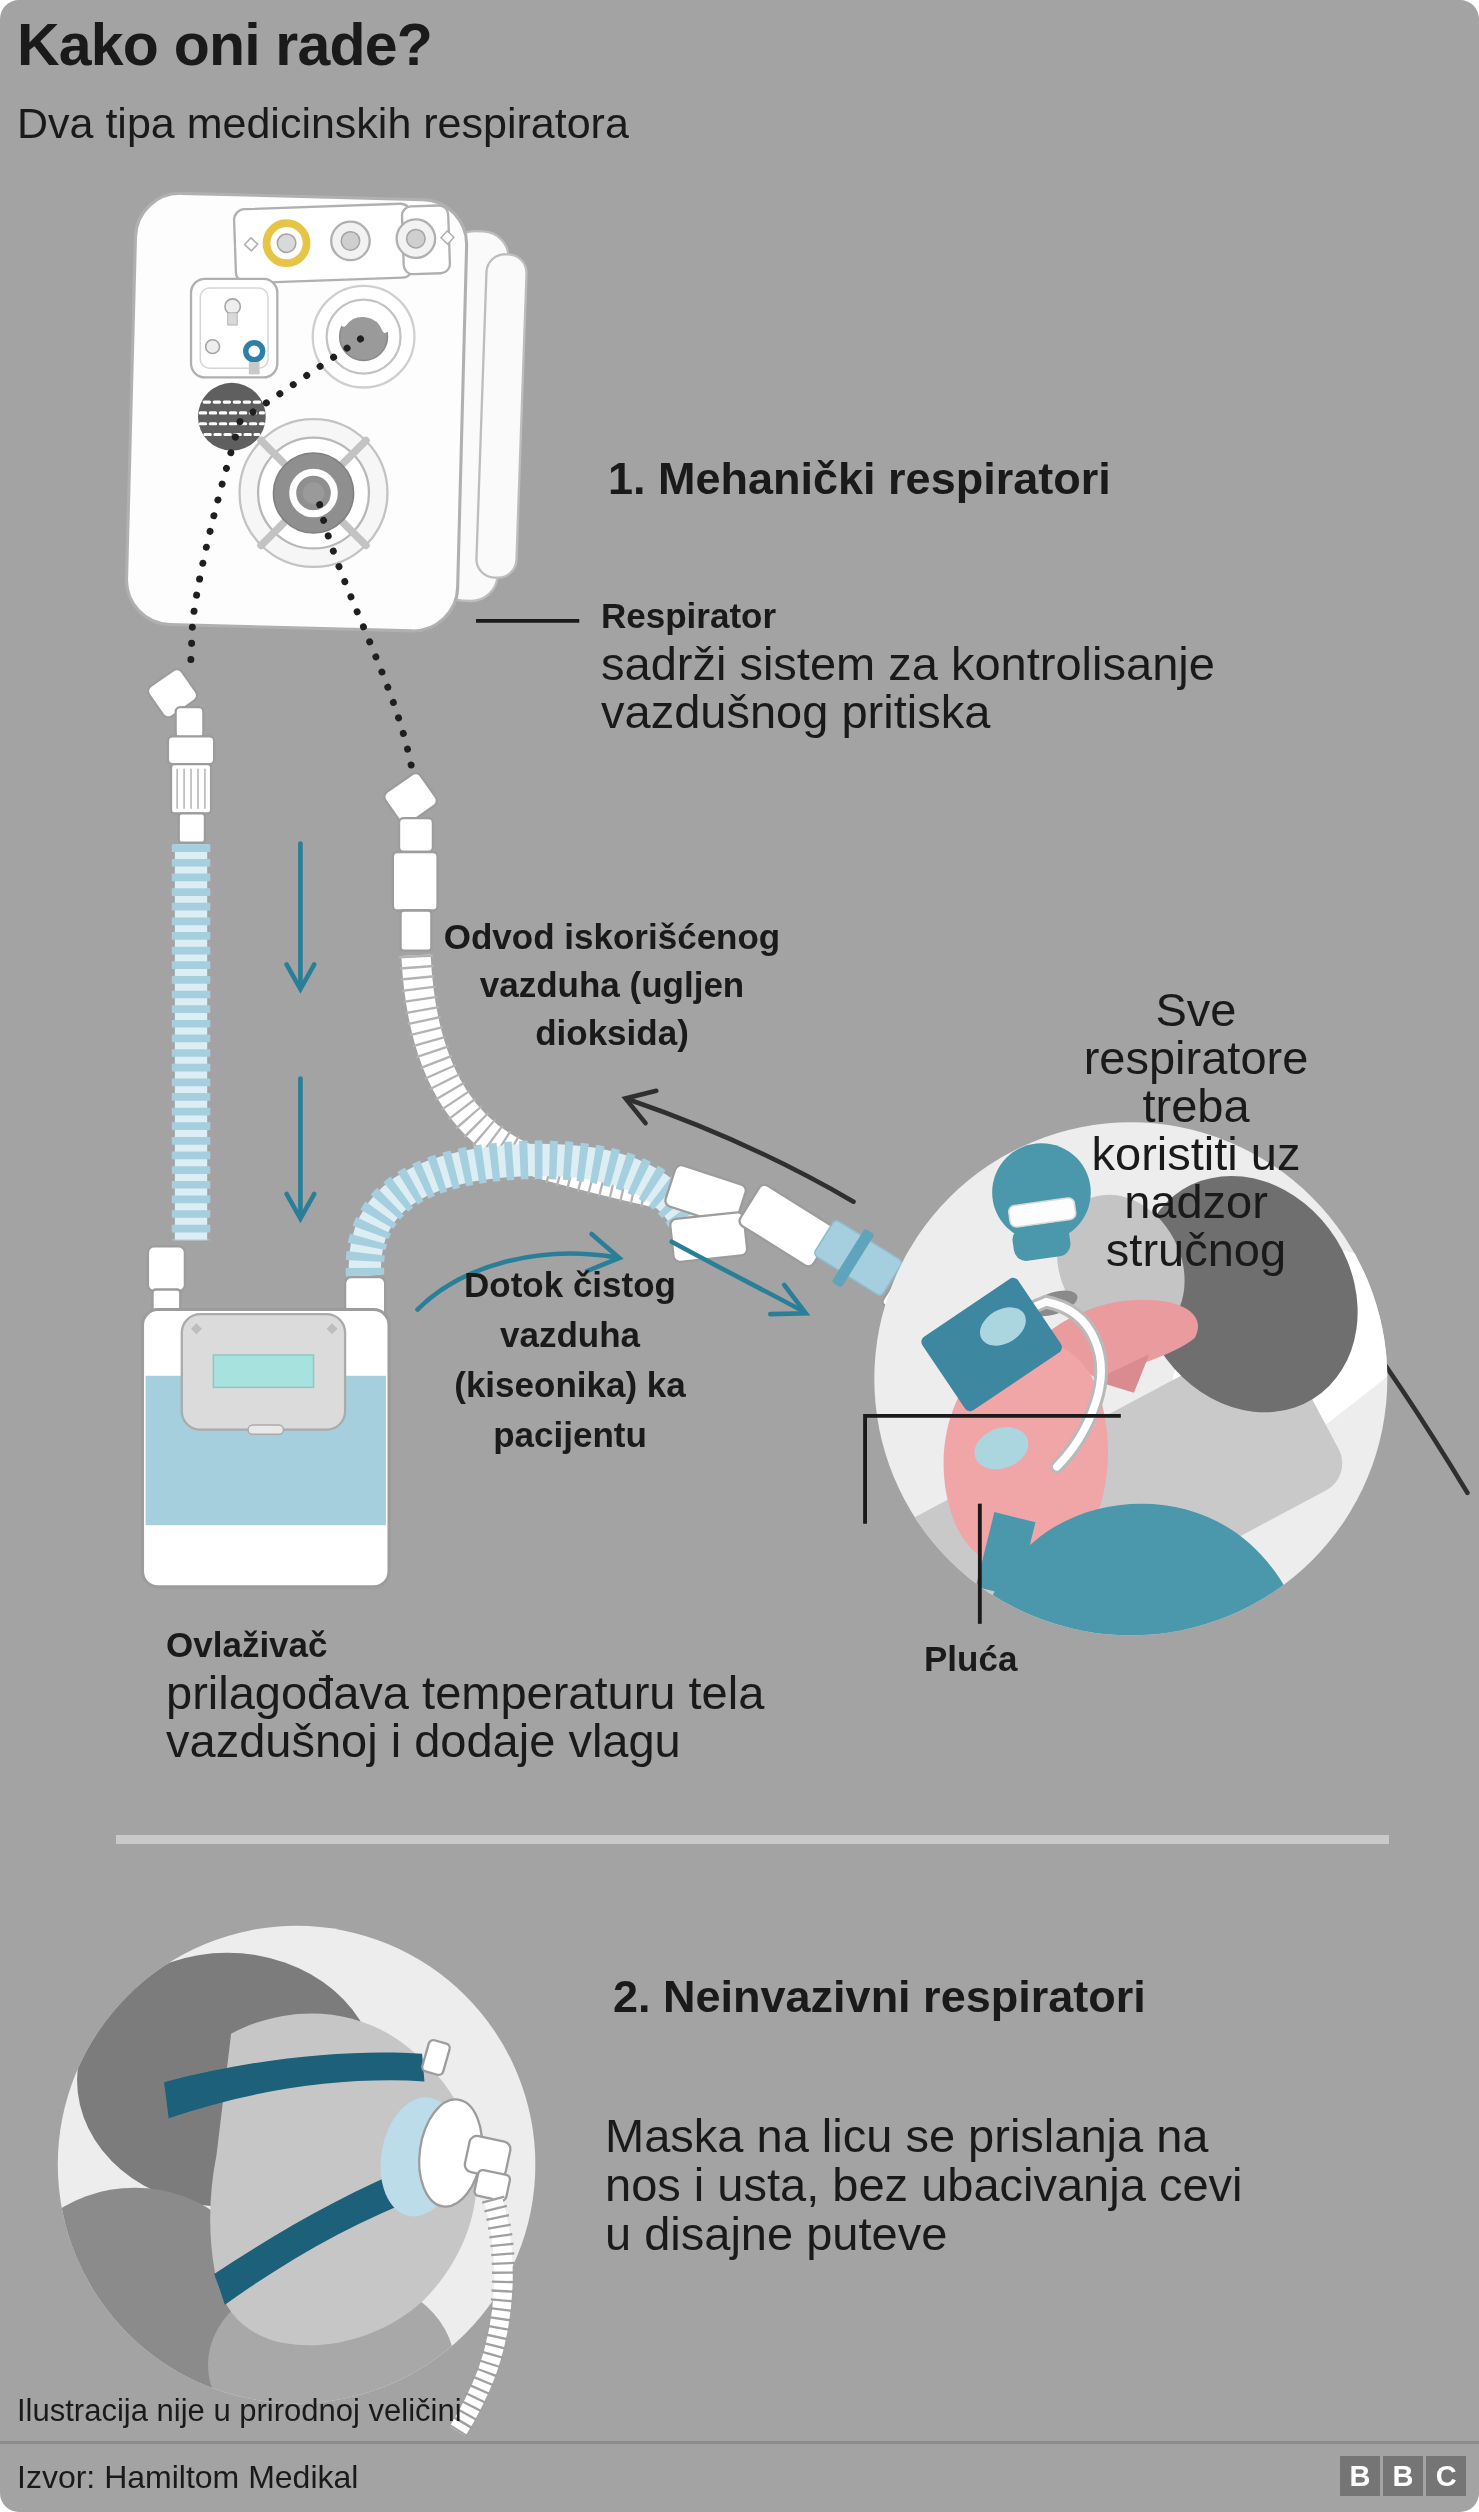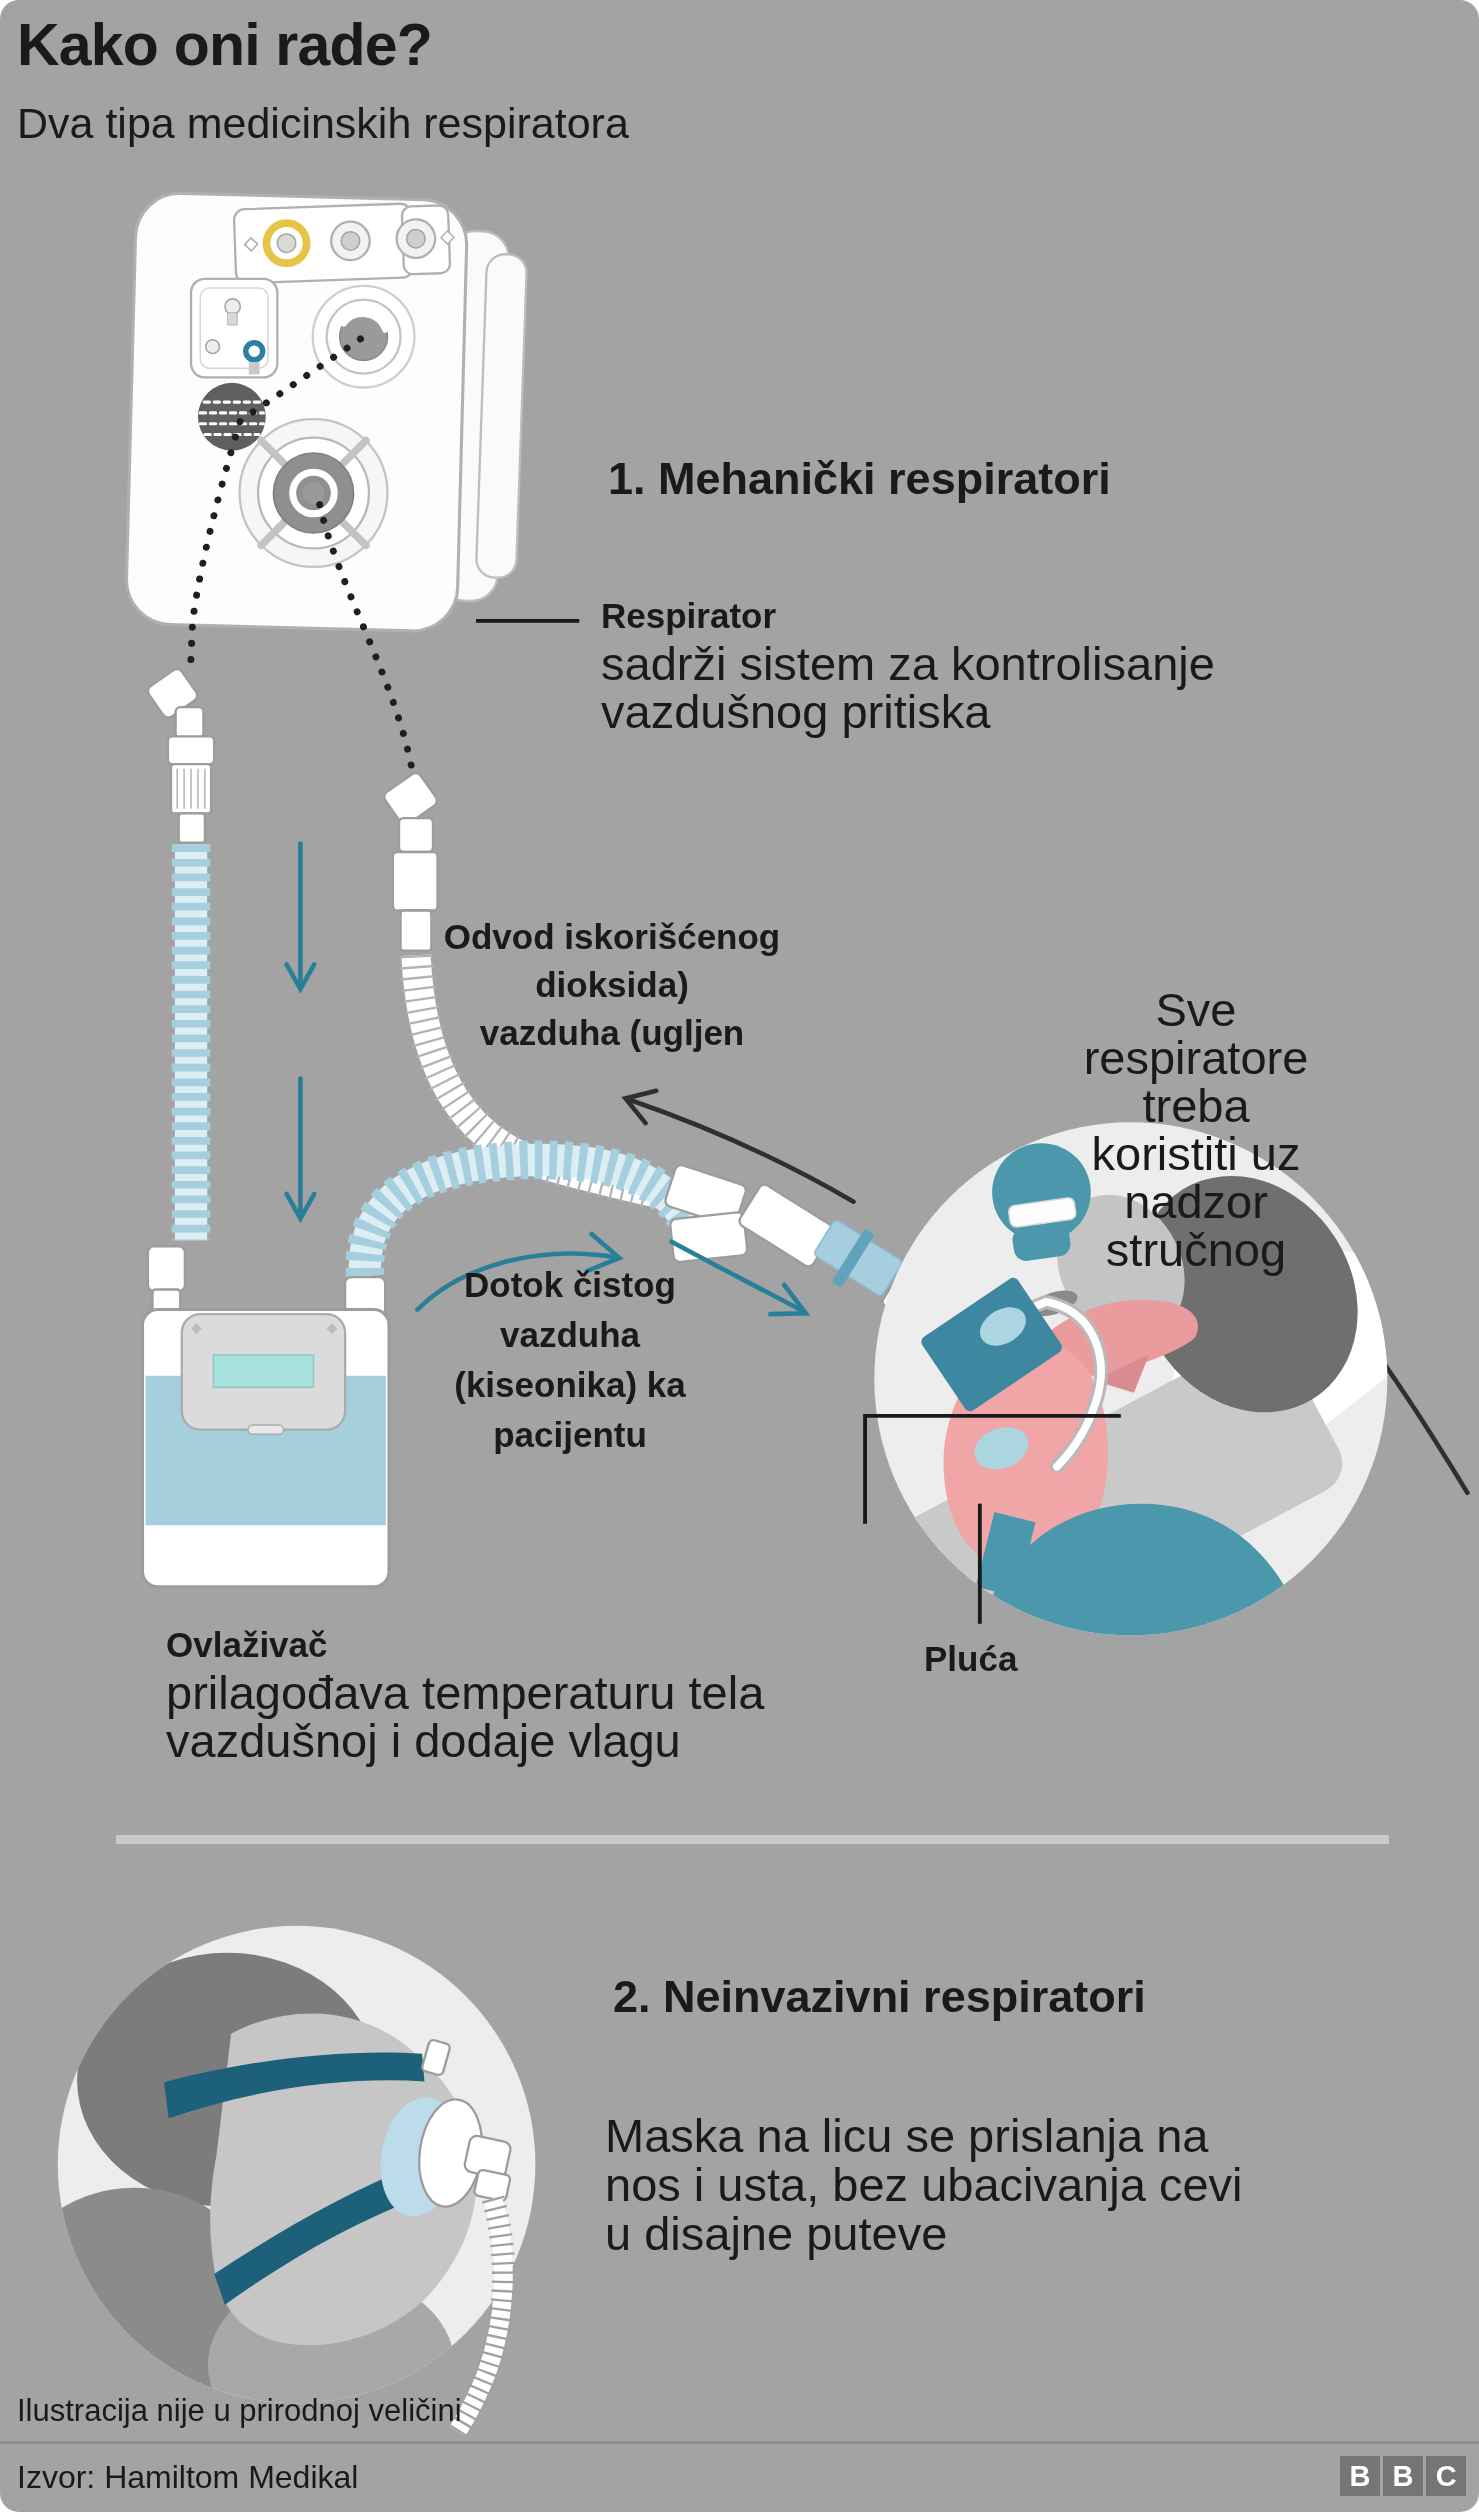--- a/index.html
+++ b/index.html
@@ -252,22 +252,22 @@
   <div class="abs sec-h" style="left:600px;top:453px">1. Mehanički respiratori</div>
 
   <div class="abs" style="left:601px;top:592px">
     <div class="bold-t">Respirator</div>
     <div class="body-t">sadrži sistem za kontrolisanje</div>
     <div class="body-t">vazdušnog pritiska</div>
   </div>
 
   <div class="abs ctr" style="left:612px;top:913px">
     <div class="bold-t">Odvod iskorišćenog</div>
+    <div class="bold-t">vazduha (ugljen</div>
     <div class="bold-t">dioksida)</div>
-    <div class="bold-t">vazduha (ugljen</div>
   </div>
 
   <div class="abs ctr" style="left:1196px;top:986px">
     <div class="body-t">Sve respiratore treba</div>
     <div class="body-t">koristiti uz nadzor stručnog</div>
   </div>
 
   <div class="abs ctr" style="left:570px;top:1260px">
     <div class="bold-t" style="line-height:50px">Dotok čistog</div>
     <div class="bold-t" style="line-height:50px">vazduha</div>

